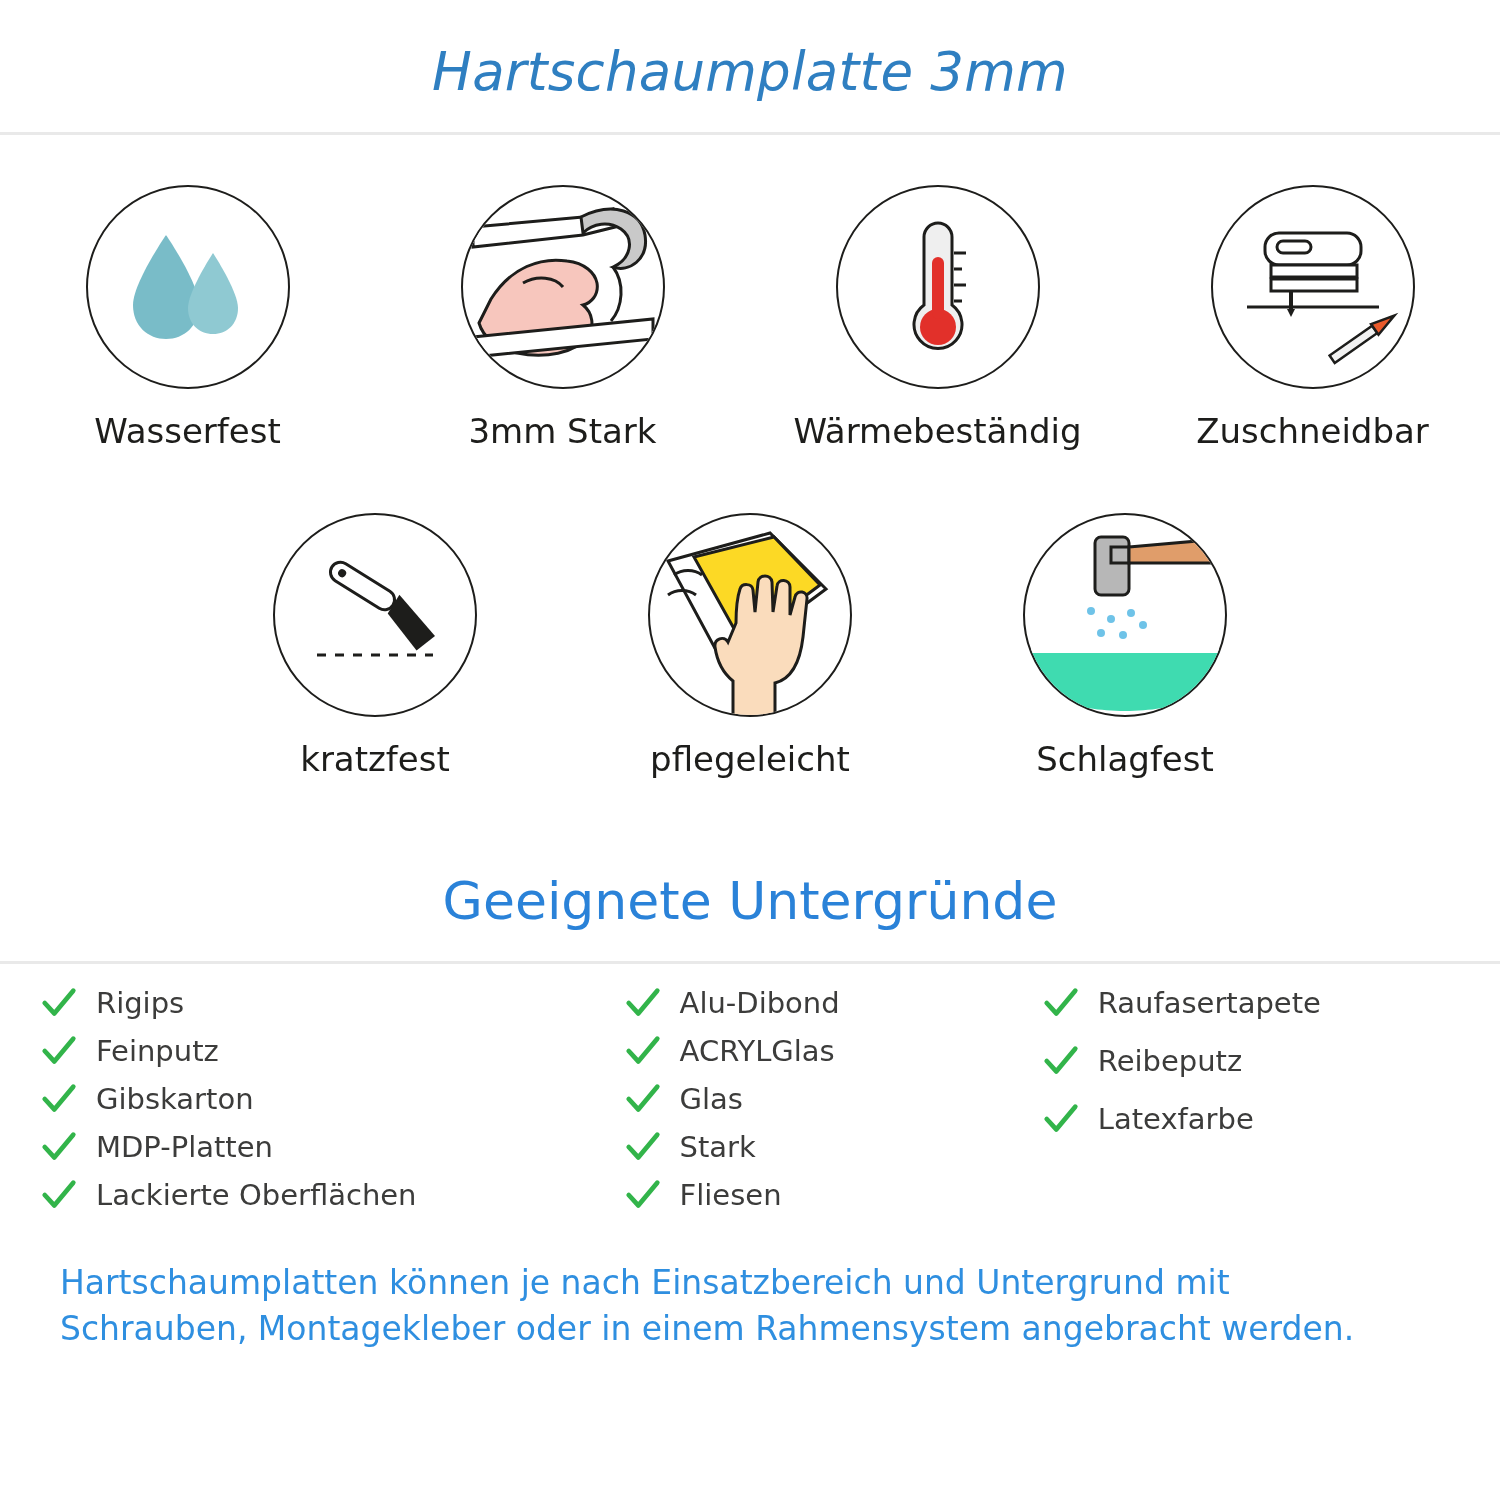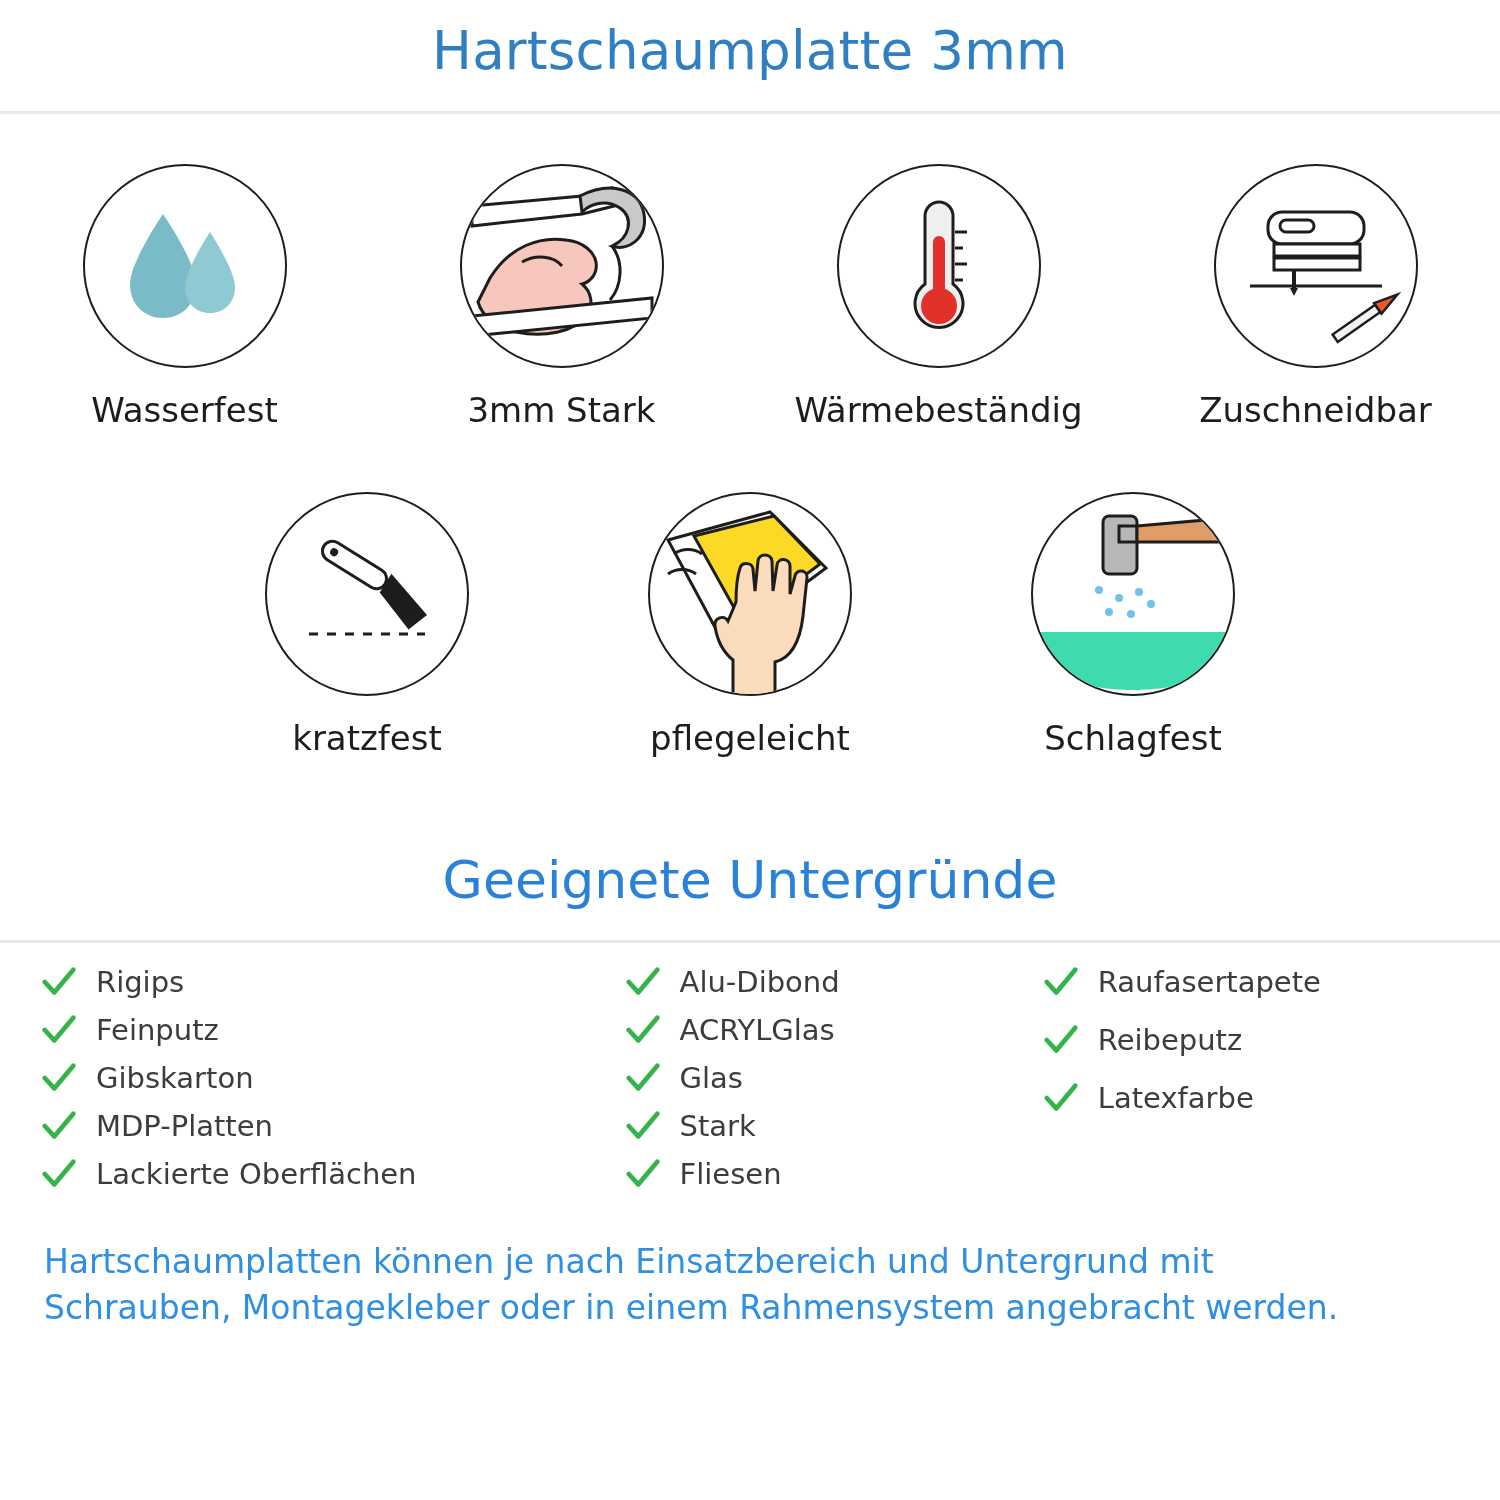--- a/index.html
+++ b/index.html
@@ -12,42 +12,42 @@
   }
   .page{position:relative;width:1500px;height:1500px;box-sizing:border-box;}
 
   
   .title{
     text-align:center;
     color:#2f7fc1;
     font-size:53px;
     font-weight:400;
     letter-spacing:0.2px;
-    padding-top:20px;
+    padding-top:41px;
+    font-style:italic;
   }
   .rule{
     height:3px;background:#e9e9e9;margin:30px 0 0 0;width:100%;
   }
   .subtitle{
     text-align:center;
     color:#2a82d8;
     font-size:52px;
     font-weight:400;
     margin-top:10px;
   }
 
   
   .features{
     margin-top:50px;
   }
   .frow{
     display:flex;
     justify-content:center;
     align-items:flex-end;
-    gap:8px;
   }
   .frow.row1 .fitem{width:375px;}
   .frow.row2 .fitem{width:375px;}
   .fitem{
     display:flex;flex-direction:column;align-items:center;
   }
   .circle{
     width:200px;height:200px;border-radius:50%;
     border:2.5px solid #1d1d1b;
     background:#fff;
@@ -80,21 +80,21 @@
     font-size:29px;color:#3c3c3b;
     line-height:1.05;
     white-space:nowrap;
   }
   .check{
     flex:0 0 auto;width:38px;height:38px;display:block;
   }
 
   .note{
     margin-top:46px;
-    padding:0 44px;
+    padding:0 60px;
     color:#2f8fe0;
     font-size:33px;
     line-height:1.38;
     text-align:left;
   }
 </style>
 </head>
 <body>
 
 <div class="page">

